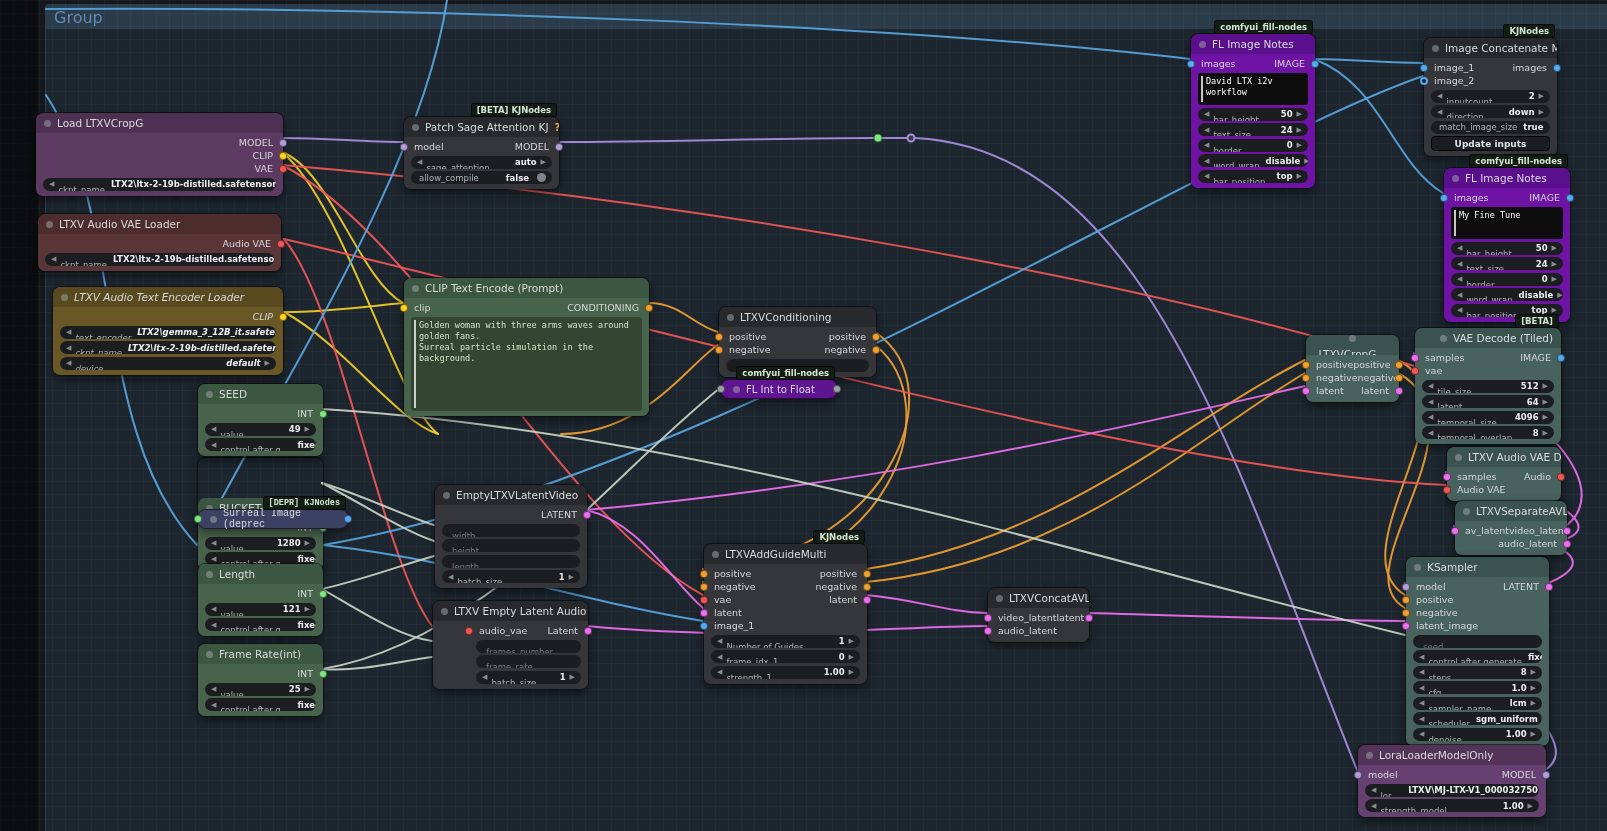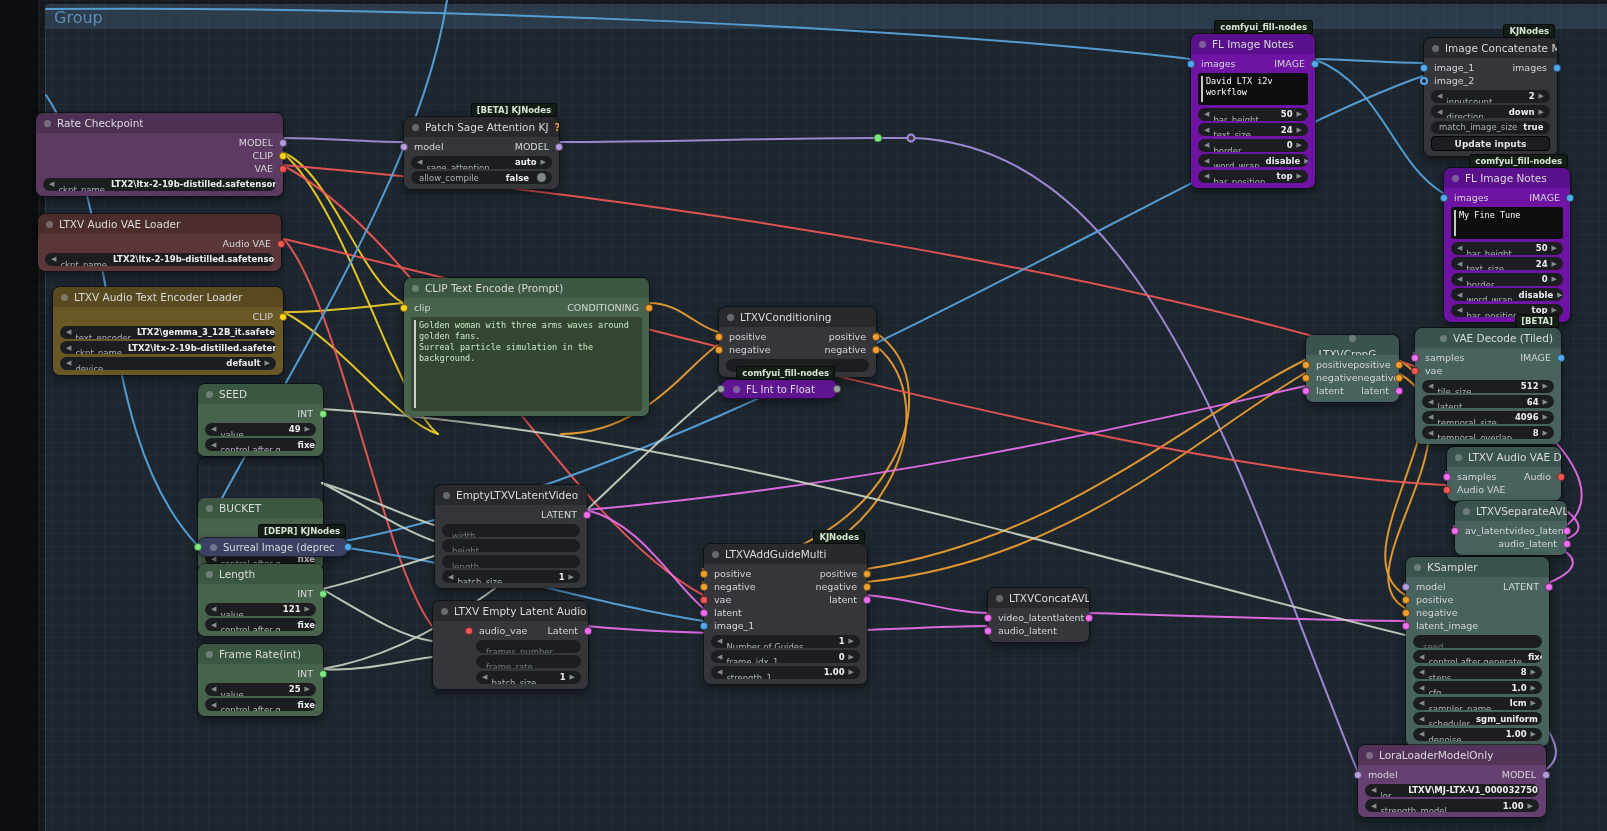--- a/index.html
+++ b/index.html
@@ -108,21 +108,21 @@
       <path d="M322,589 C362,580 402,565 434,556" stroke="#c9d4c4" fill="none" stroke-width="2" stroke-linecap="round" opacity="0.92"></path>
       <path d="M322,589 C362,612 398,636 432,641" stroke="#c9d4c4" fill="none" stroke-width="2" stroke-linecap="round" opacity="0.92"></path>
       <path d="M322,669 C362,672 400,661 432,657" stroke="#c9d4c4" fill="none" stroke-width="2" stroke-linecap="round" opacity="0.92"></path>
       <path d="M322,669 C485,642 605,480 720,388" stroke="#c9d4c4" fill="none" stroke-width="2" stroke-linecap="round" opacity="0.92"></path>
       <path d="M812,387 C852,380 762,366 722,358" stroke="#9e9e9e" fill="none" stroke-width="2" stroke-linecap="round" opacity="0.92"></path>
     </svg>
   <div id="nodes">
       <div class="node" style="left: 35px; top: 112px; width: 247px;">
         <div class="nheader" style="background: rgb(78, 48, 83);">
           <div class="cdot"></div>
-          <div>Rate Checkpoint</div>
+          <div>Load LTXVCropG</div>
         </div>
         <div class="nbody" style="background: rgb(93, 58, 98);">
           <div class="srow">
             <div class="olbl">MODEL</div>
             <div class="dot dout" style="background: rgb(179, 157, 219);"></div>
           </div>
           <div class="srow">
             <div class="olbl">CLIP</div>
             <div class="dot dout" style="background: rgb(255, 210, 30);"></div>
           </div>
@@ -147,21 +147,21 @@
             <div class="olbl">Audio VAE</div>
             <div class="dot dout" style="background: rgb(242, 87, 87);"></div>
           </div>
           <div class="widget">
             <div class="arr">◀</div>
             <div class="lbl">ckpt_name</div>
             <div class="val">LTX2\ltx-2-19b-distilled.safetensors</div>
           </div>
         </div>
       </div>
-      <div class="node" style="left: 52px; top: 286px; width: 230px;">
+      <div class="node" style="left: 52px; top: 286px; width: 230px; font-style: italic;">
         <div class="nheader" style="background: rgb(89, 73, 31);">
           <div class="cdot"></div>
           <div>LTXV Audio Text Encoder Loader</div>
         </div>
         <div class="nbody" style="background: rgb(106, 87, 38);">
           <div class="srow">
             <div class="olbl">CLIP</div>
             <div class="dot dout" style="background: rgb(255, 210, 30);"></div>
           </div>
           <div class="widget">
@@ -264,21 +264,21 @@
             <div class="val">1280</div>
             <div class="arr">▶</div>
           </div>
           <div class="widget">
             <div class="arr">◀</div>
             <div class="lbl">control after g ...</div>
             <div class="val">fixed</div>
           </div>
         </div>
       </div>
-      <div class="node collapsed" style="left: 197px; top: 537px; width: 126px; background: rgb(60, 65, 99);">
+      <div class="node collapsed" style="left: 197px; top: 509px; width: 126px; background: rgb(60, 65, 99); font-family: Liberation Mono, monospace;">
         <div class="badge">[DEPR] KJNodes</div>
         <div class="cdot"></div>
         <div>Surreal Image (deprec</div>
         <div class="edot l" style="background: rgb(125, 232, 125);"></div>
         <div class="edot r" style="background: rgb(85, 170, 238);"></div>
       </div>
       <div class="node" style="left: 197px; top: 563px; width: 125px;">
         <div class="nheader" style="background: rgb(60, 87, 65);">
           <div class="cdot"></div>
           <div>Length</div>

